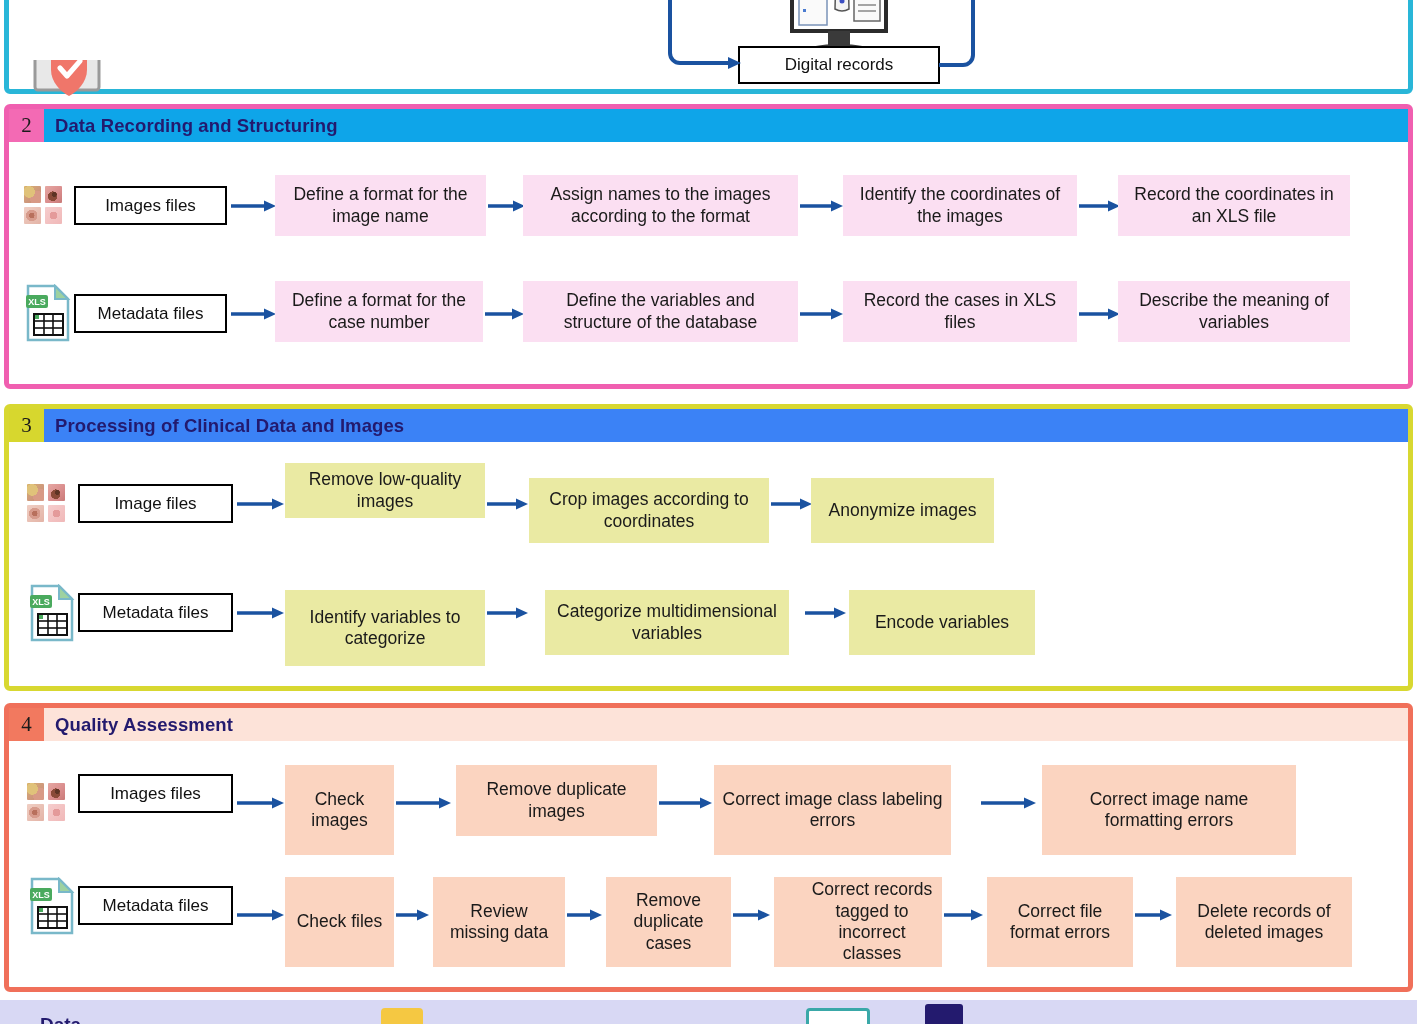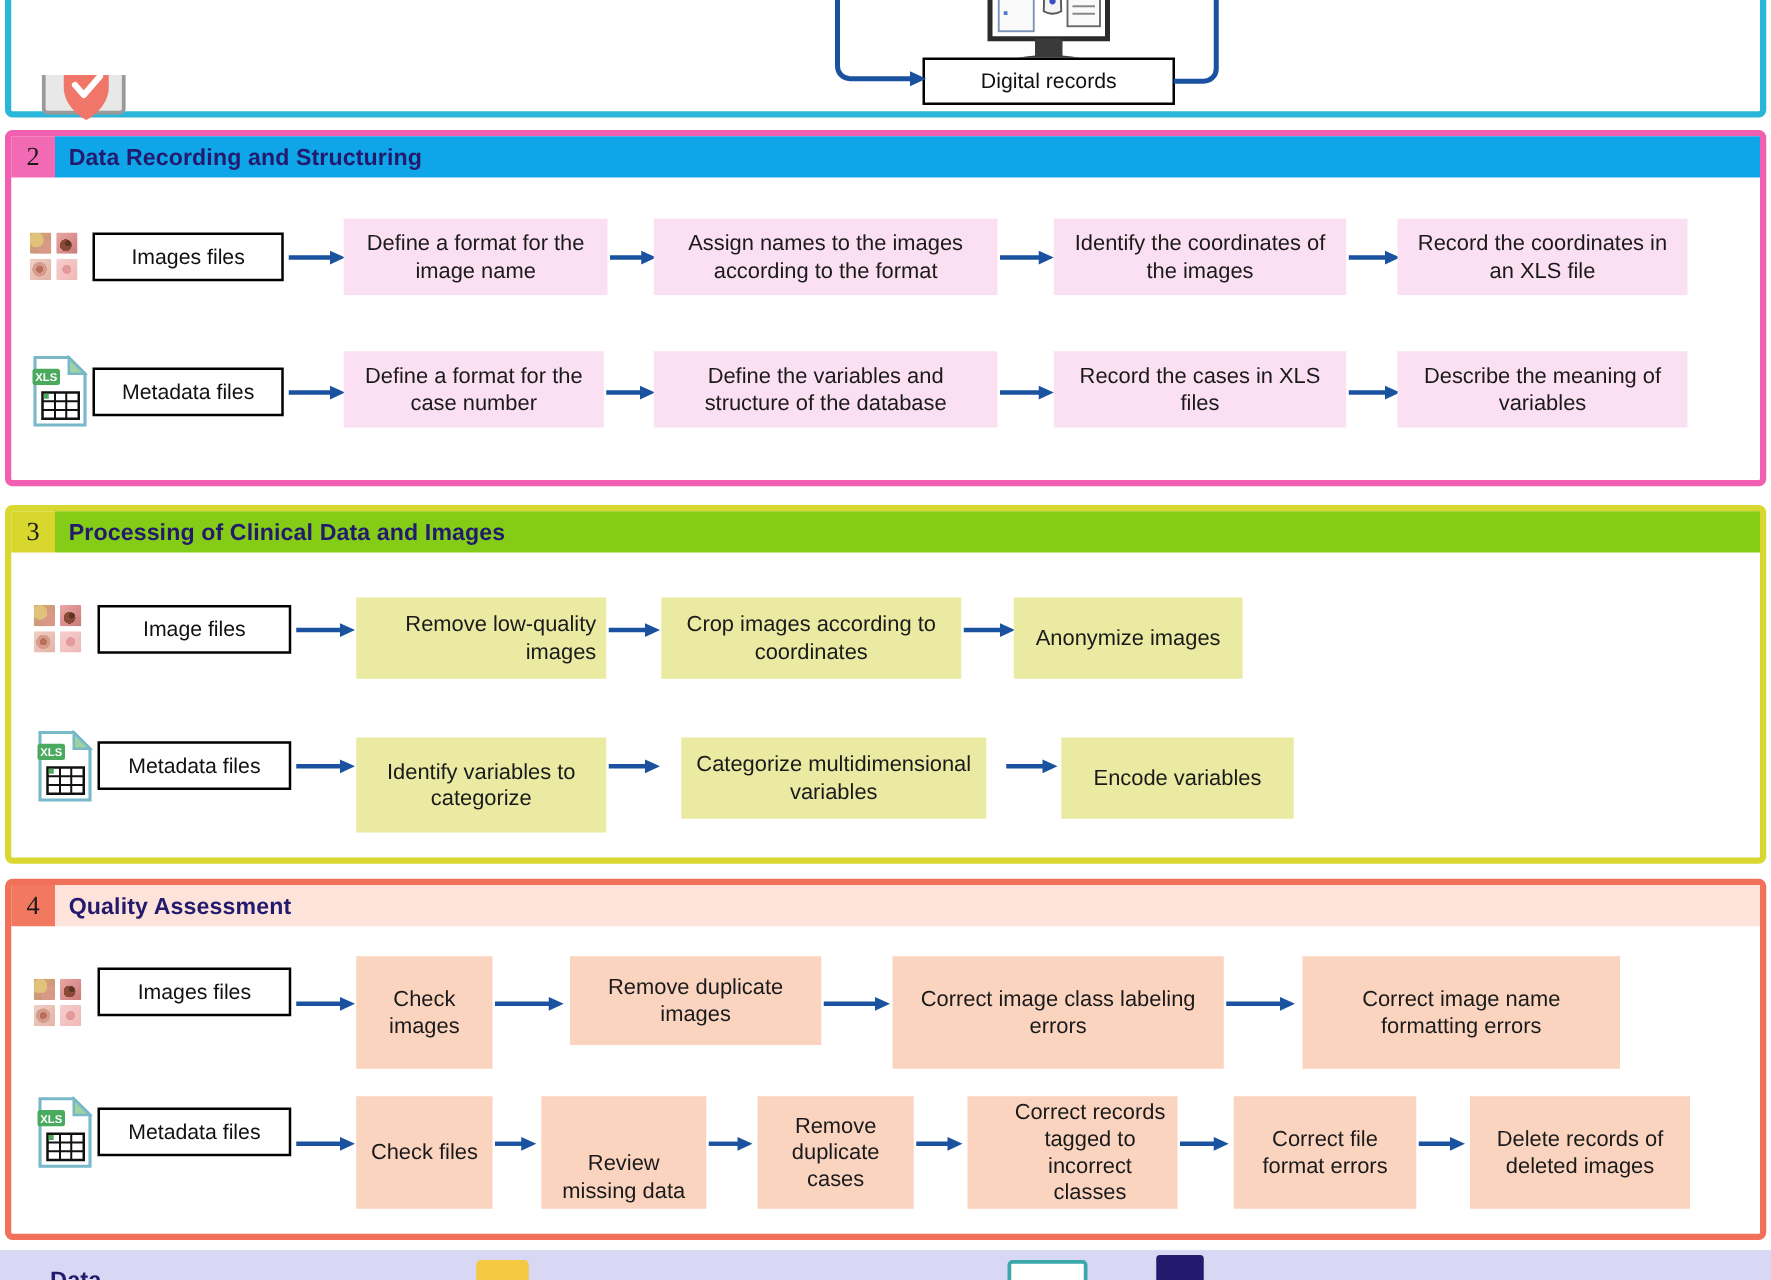--- a/index.html
+++ b/index.html
@@ -21,21 +21,21 @@
   
   .hdr{position:absolute;left:0;top:0;right:0;height:33px;display:flex;align-items:stretch;}
   .hdr-num{width:35px;display:flex;align-items:center;justify-content:center;
            font-size:21px;color:#1a1a1a;font-family:"Liberation Serif","DejaVu Serif",serif;}
   .hdr-title{flex:1;display:flex;align-items:center;padding-left:11px;
              font-size:18.5px;font-weight:bold;color:#231a6e;letter-spacing:.1px;}
 
   .sec2 .hdr-num{background:#f36ab4;}
   .sec2 .hdr-title{background:#0ea5e9;}
   .sec3 .hdr-num{background:#d7d72e;}
-  .sec3 .hdr-title{background:#84cc16;}
+  .sec3 .hdr-title{background:#3b82f6;}
   .sec4 .hdr-num{background:#f2795f;}
   .sec4 .hdr-title{background:#fde3d9;}
 
   
   .srcbox{position:absolute;box-sizing:border-box;background:#ffffff;border:2px solid #000000;
           display:flex;align-items:center;justify-content:center;text-align:center;
           font-size:17px;color:#111111;line-height:1.15;}
 
   
   .pbox{position:absolute;box-sizing:border-box;display:flex;align-items:center;
@@ -269,21 +269,21 @@
       <span>Image files</span>
     </div>
 
     <div class="arrow" style="left:228px;top:88px;width:50px;height:14px;">
       <svg width="50" height="14" viewBox="0 0 50 14">
           <path d="M0 7 H36" stroke="#1a52a0" stroke-width="3.5" fill="none"></path>
           <path d="M35 1.5 l12 5.5 l-12 5.5 z" fill="#1a52a0"></path>
         </svg>
     </div>
 
-    <div class="pbox yellow" style="left:276px;top:69px;width:200px;height:65px;text-align:right;">
+    <div class="pbox yellow" style="left:276px;top:54px;width:200px;height:55px;">
       <span>Remove low-quality images</span>
     </div>
 
     <div class="arrow" style="left:478px;top:88px;width:44px;height:14px;">
       <svg width="44" height="14" viewBox="0 0 44 14">
           <path d="M0 7 H30" stroke="#1a52a0" stroke-width="3.5" fill="none"></path>
           <path d="M29 1.5 l12 5.5 l-12 5.5 z" fill="#1a52a0"></path>
         </svg>
     </div>
 
@@ -394,21 +394,21 @@
       <span>Remove duplicate images</span>
     </div>
 
     <div class="arrow" style="left:650px;top:88px;width:56px;height:14px;">
       <svg width="56" height="14" viewBox="0 0 56 14">
           <path d="M0 7 H42" stroke="#1a52a0" stroke-width="3.5" fill="none"></path>
           <path d="M41 1.5 l12 5.5 l-12 5.5 z" fill="#1a52a0"></path>
         </svg>
     </div>
 
-    <div class="pbox peach" style="left:705px;top:57px;width:265px;height:90px;">
+    <div class="pbox peach" style="left:705px;top:57px;width:237px;height:90px;">
       <span>Correct image class labeling errors</span>
     </div>
 
     <div class="arrow" style="left:972px;top:88px;width:58px;height:14px;">
       <svg width="58" height="14" viewBox="0 0 58 14">
           <path d="M0 7 H44" stroke="#1a52a0" stroke-width="3.5" fill="none"></path>
           <path d="M43 1.5 l12 5.5 l-12 5.5 z" fill="#1a52a0"></path>
         </svg>
     </div>
 
@@ -446,21 +446,21 @@
       <span>Check files</span>
     </div>
 
     <div class="arrow" style="left:387px;top:200px;width:36px;height:14px;">
       <svg width="36" height="14" viewBox="0 0 36 14">
           <path d="M0 7 H22" stroke="#1a52a0" stroke-width="3.5" fill="none"></path>
           <path d="M21 1.5 l12 5.5 l-12 5.5 z" fill="#1a52a0"></path>
         </svg>
     </div>
 
-    <div class="pbox peach" style="left:424px;top:169px;width:132px;height:90px;align-items:flex-end;">
+    <div class="pbox peach" style="left:424px;top:169px;width:132px;height:90px;">
       <span>Review missing data</span>
     </div>
 
     <div class="arrow" style="left:558px;top:200px;width:38px;height:14px;">
       <svg width="38" height="14" viewBox="0 0 38 14">
           <path d="M0 7 H24" stroke="#1a52a0" stroke-width="3.5" fill="none"></path>
           <path d="M23 1.5 l12 5.5 l-12 5.5 z" fill="#1a52a0"></path>
         </svg>
     </div>
 

